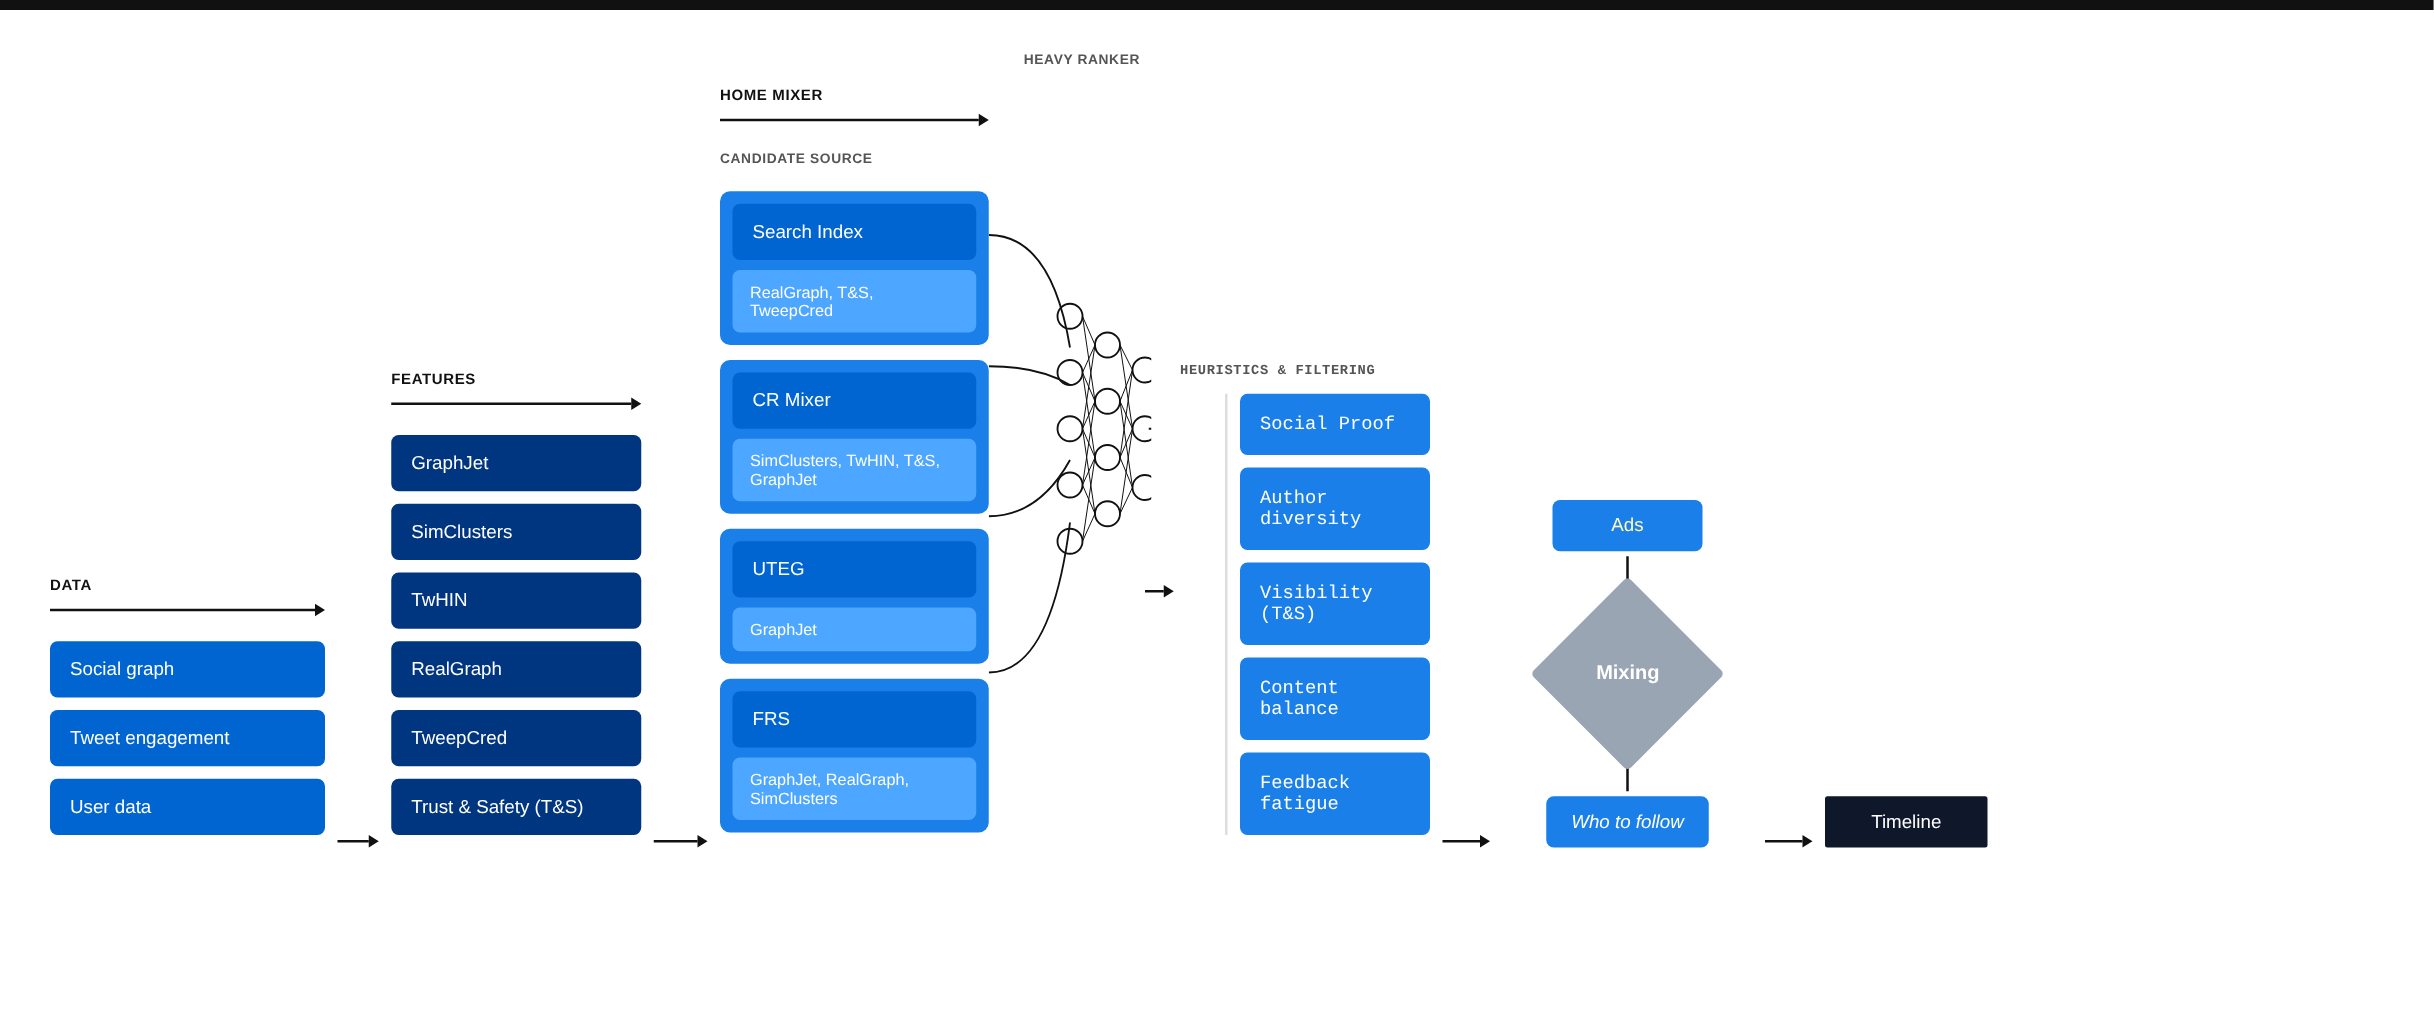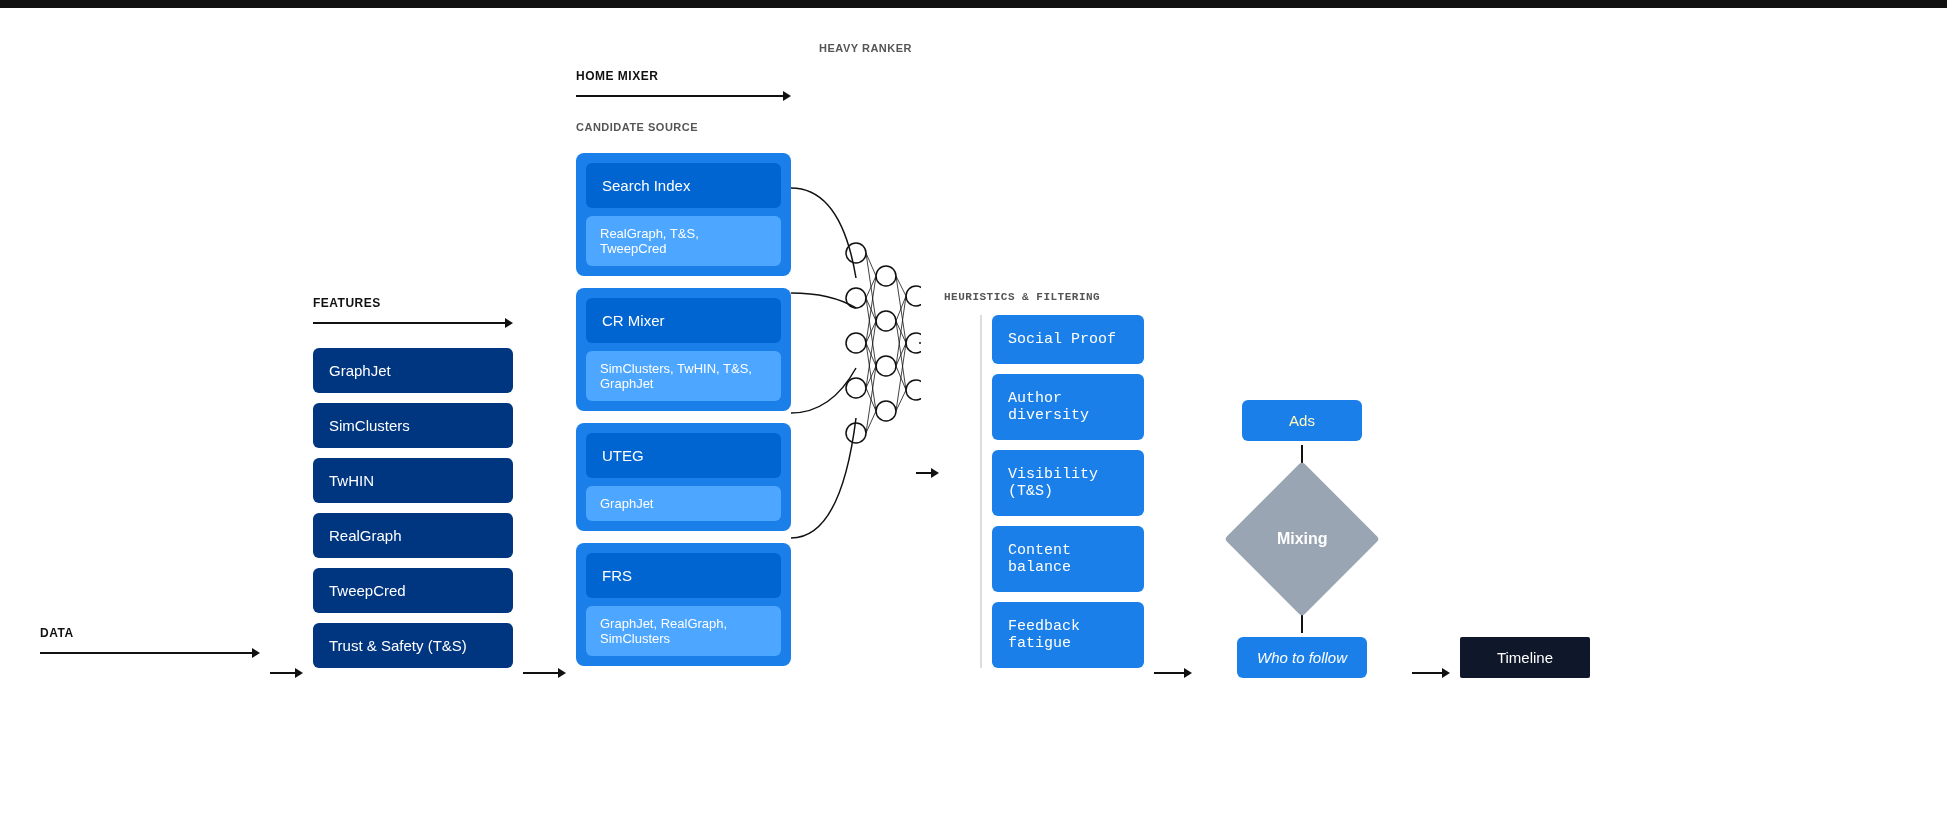--- a/index.html
+++ b/index.html
@@ -259,20 +259,25 @@
 
   <div style="display:flex; flex-direction:row; align-items:flex-end; position:relative;">
 
     <div style="width:220px; flex-shrink:0;">
       <div class="section-label">DATA</div>
       <div class="arrow-line">
         <div class="line"></div>
         <div class="arrowhead"></div>
       </div>
 
+      <div style="margin-top:10px;">
+        <button class="btn-medium">Social graph</button>
+        <button class="btn-medium">Tweet engagement</button>
+        <button class="btn-medium">User data</button>
+      </div>
     </div>
 
     <div style="display:flex;align-items:center;padding-top:130px;margin:0 10px;">
       <div style="width:25px;height:1.5px;background:#111;"></div>
       <div class="connector-arrow"></div>
     </div>
 
     <div style="width:200px; flex-shrink:0;">
       <div class="section-label">FEATURES</div>
       <div class="arrow-line">

